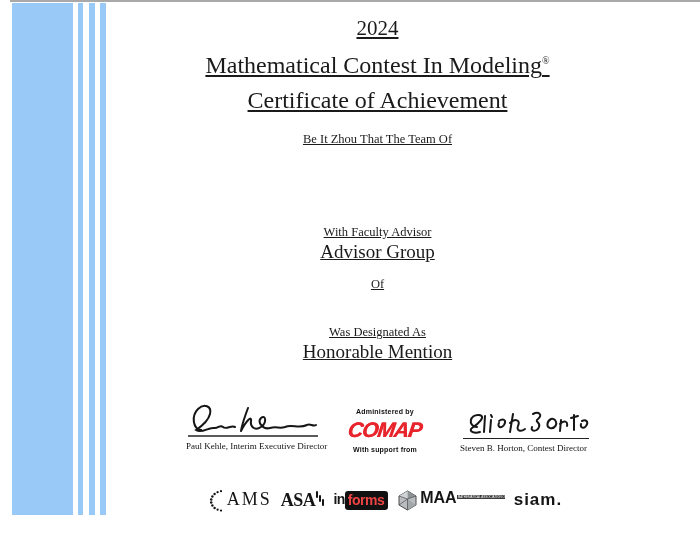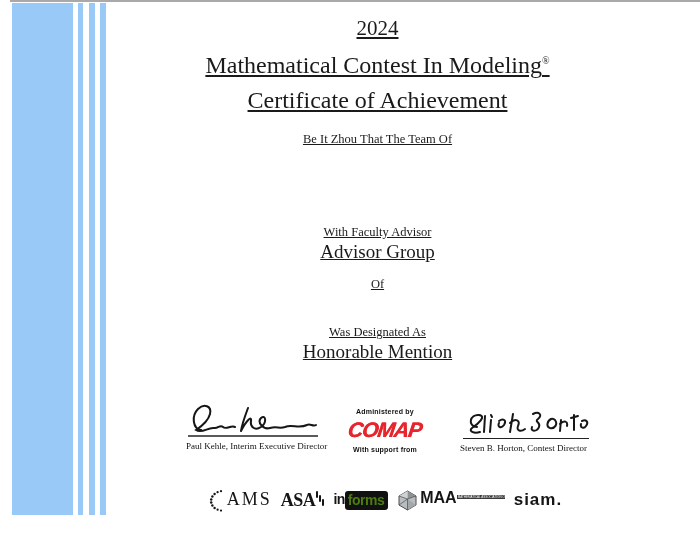--- a/index.html
+++ b/index.html
@@ -50,21 +50,21 @@
                 margin:3px 0 4px 0; text-shadow:0.5px 0 #e8252c; }
 
   
   .logos { position:absolute; left:228px; top:462px; width:314px; height:36px;
            display:flex; align-items:center; justify-content:center; gap:9px;
            font-family:"Liberation Sans", sans-serif; }
   .logo { display:inline-flex; align-items:flex-start; color:#151515;margin-top:40px; }
   .ams-text { font-family:"Liberation Serif", serif; font-size:18px; letter-spacing:2px; margin-left:1px; }
   .asa-text { font-family:"Liberation Serif", serif; font-weight:bold; font-size:18px; letter-spacing:-0.5px; }
   .informs-pre { font-weight:bold; font-size:14px; letter-spacing:-0.5px; }
-  .informs-box { font-weight:bold; font-size:14px; letter-spacing:-0.5px; color:#4d7c0f;
+  .informs-box { font-weight:bold; font-size:14px; letter-spacing:-0.5px; color:#ef4444;
                  background:#111; border-radius:3px; padding:1px 4px 2px 3px; }
   .maa-col { display:inline-flex; flex-direction:row; align-items:center; margin-left:2px; }
   .maa-text { font-weight:bold; font-size:16px; letter-spacing:0; line-height:15px; }
   .maa-caption { font-size:3px; line-height:4px; background:#3a3a3a; color:#fff; padding:0 1px;
                  white-space:nowrap; overflow:hidden; max-width:46px; }
   .siam-text { font-weight:bold; font-size:17px; letter-spacing:1px; }
 </style>
 </head>
 <body>
 

